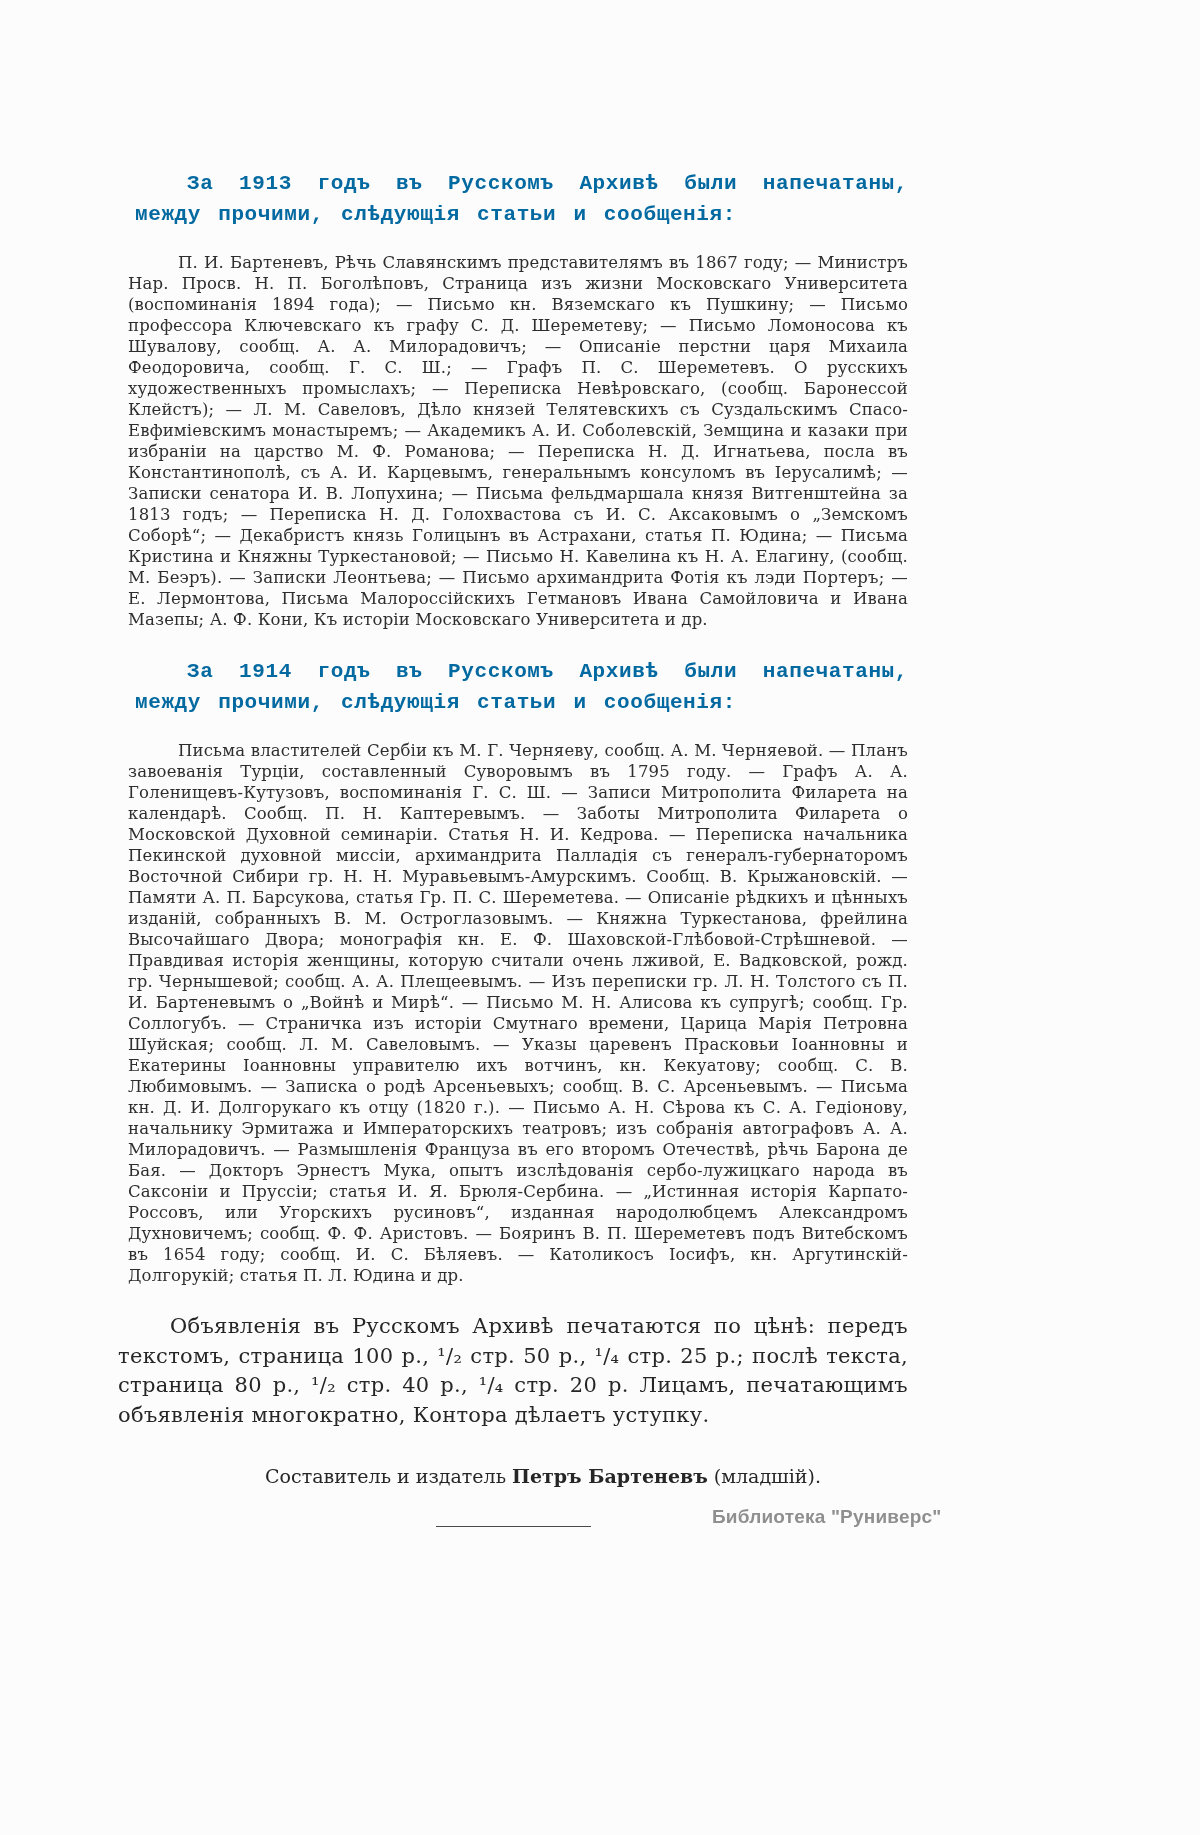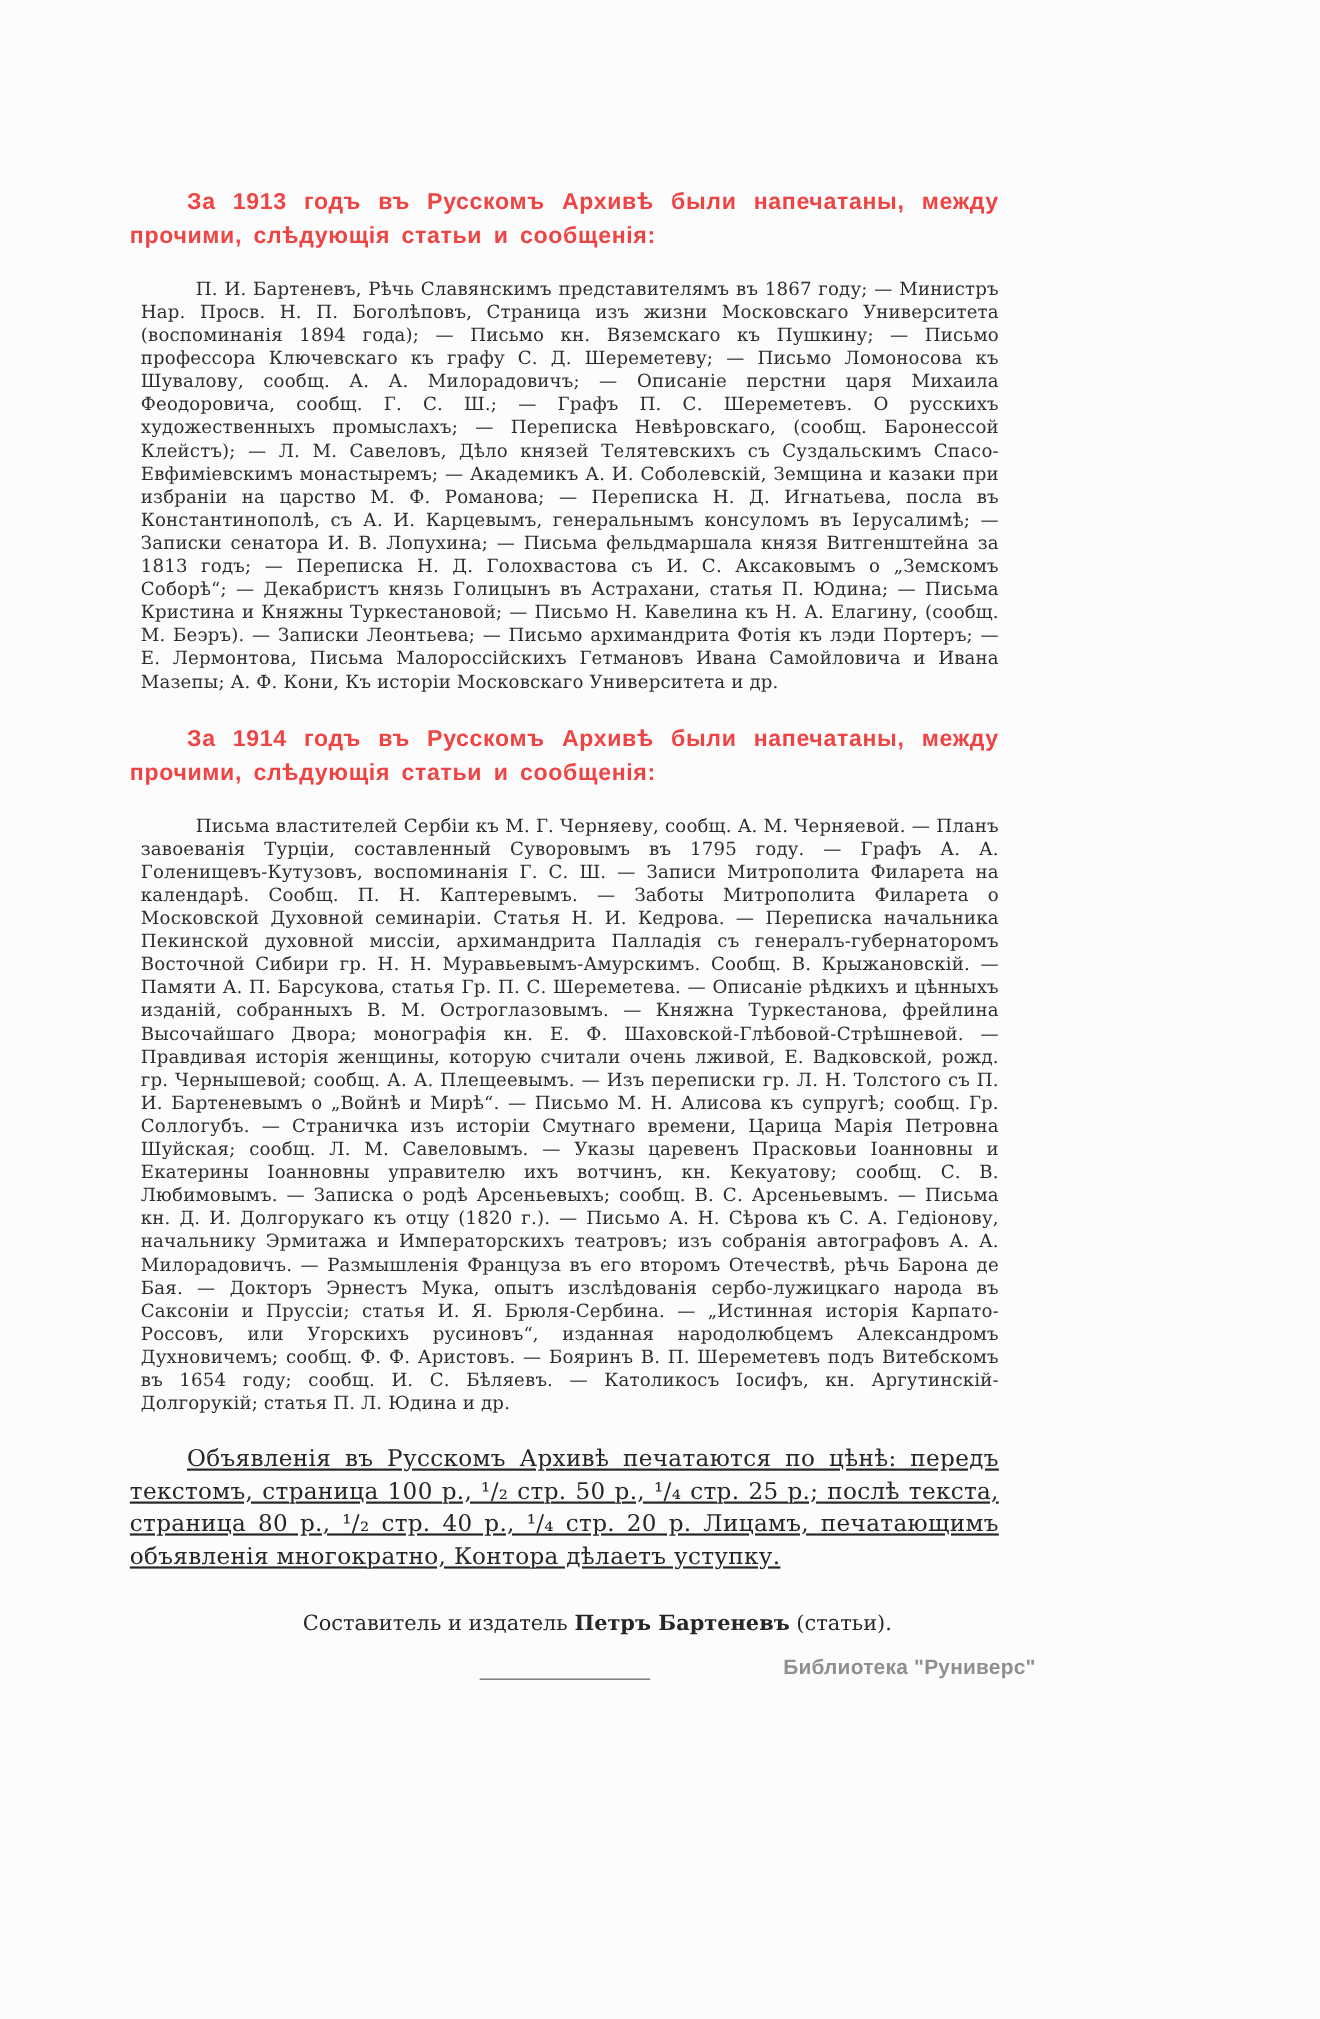--- a/index.html
+++ b/index.html
@@ -16,30 +16,30 @@
     font-family: "DejaVu Serif", "Liberation Serif", serif;
     color: #2b2b2b;
   }
   .content {
     position: absolute;
     left: 118px;
     top: 168px;
     width: 790px;
   }
   .heading {
-    font-family: Liberation Sans, sans-serif;
+    font-family: Liberation Mono, monospace;
     font-weight: bold;
     font-size: 21px;
     line-height: 31px;
-    color: #ef4444;
+    color: #0369a1;
     letter-spacing: 0.6px;
     word-spacing: 4px;
     text-align: justify;
     text-indent: 52px;
-    margin: 0 0 22px 0;
+    margin: 0 0 22px 17px;
   }
   .body-paragraph {
     font-size: 16.5px;
     line-height: 21px;
     text-align: justify;
     text-indent: 50px;
     color: #2e2e2e;
     letter-spacing: 0.15px;
     margin: 0 0 26px 10px;
   }
@@ -47,21 +47,20 @@
     margin-top: 6px;
   }
   .pricing-paragraph {
     font-size: 21px;
     line-height: 29.5px;
     text-align: justify;
     text-indent: 52px;
     color: #262626;
     letter-spacing: 0.3px;
     margin: 10px 0 0 0;
-    text-decoration: underline;
   }
   .publisher-line {
     font-size: 19px;
     line-height: 24px;
     text-align: center;
     color: #262626;
     margin: 34px 0 0 60px;
   }
   .publisher-line .bold {
     font-weight: bold;
@@ -95,20 +94,20 @@
     <p class="heading">За 1913 годъ въ Русскомъ Архивѣ были напечатаны, между прочими, слѣдующія статьи и сообщенія:</p>
 
     <p class="body-paragraph">П. И. Бартеневъ, Рѣчь Славянскимъ представителямъ въ 1867 году; — Министръ Нар. Просв. Н. П. Боголѣповъ, Страница изъ жизни Московскаго Университета (воспоминанія 1894 года); — Письмо кн. Вяземскаго къ Пушкину; — Письмо профессора Ключевскаго къ графу С. Д. Шереметеву; — Письмо Ломоносова къ Шувалову, сообщ. А. А. Милорадовичъ; — Описаніе перстни царя Михаила Феодоровича, сообщ. Г. С. Ш.; — Графъ П. С. Шереметевъ. О русскихъ художественныхъ промыслахъ; — Переписка Невѣровскаго, (сообщ. Баронессой Клейстъ); — Л. М. Савеловъ, Дѣло князей Телятевскихъ съ Суздальскимъ Спасо-Евфиміевскимъ монастыремъ; — Академикъ А. И. Соболевскій, Земщина и казаки при избраніи на царство М. Ф. Романова; — Переписка Н. Д. Игнатьева, посла въ Константинополѣ, съ А. И. Карцевымъ, генеральнымъ консуломъ въ Іерусалимѣ; — Записки сенатора И. В. Лопухина; — Письма фельдмаршала князя Витгенштейна за 1813 годъ; — Переписка Н. Д. Голохвастова съ И. С. Аксаковымъ о „Земскомъ Соборѣ“; — Декабристъ князь Голицынъ въ Астрахани, статья П. Юдина; — Письма Кристина и Княжны Туркестановой; — Письмо Н. Кавелина къ Н. А. Елагину, (сообщ. М. Беэръ). — Записки Леонтьева; — Письмо архимандрита Фотія къ лэди Портеръ; — Е. Лермонтова, Письма Малороссійскихъ Гетмановъ Ивана Самойловича и Ивана Мазепы; А. Ф. Кони, Къ исторіи Московскаго Университета и др.</p>
 
     <p class="heading section-1914-heading">За 1914 годъ въ Русскомъ Архивѣ были напечатаны, между прочими, слѣдующія статьи и сообщенія:</p>
 
     <p class="body-paragraph">Письма властителей Сербіи къ М. Г. Черняеву, сообщ. А. М. Черняевой. — Планъ завоеванія Турціи, составленный Суворовымъ въ 1795 году. — Графъ А. А. Голенищевъ-Кутузовъ, воспоминанія Г. С. Ш. — Записи Митрополита Филарета на календарѣ. Сообщ. П. Н. Каптеревымъ. — Заботы Митрополита Филарета о Московской Духовной семинаріи. Статья Н. И. Кедрова. — Переписка начальника Пекинской духовной миссіи, архимандрита Палладія съ генералъ-губернаторомъ Восточной Сибири гр. Н. Н. Муравьевымъ-Амурскимъ. Сообщ. В. Крыжановскій. — Памяти А. П. Барсукова, статья Гр. П. С. Шереметева. — Описаніе рѣдкихъ и цѣнныхъ изданій, собранныхъ В. М. Остроглазовымъ. — Княжна Туркестанова, фрейлина Высочайшаго Двора; монографія кн. Е. Ф. Шаховской-Глѣбовой-Стрѣшневой. — Правдивая исторія женщины, которую считали очень лживой, Е. Вадковской, рожд. гр. Чернышевой; сообщ. А. А. Плещеевымъ. — Изъ переписки гр. Л. Н. Толстого съ П. И. Бартеневымъ о „Войнѣ и Мирѣ“. — Письмо М. Н. Алисова къ супругѣ; сообщ. Гр. Соллогубъ. — Страничка изъ исторіи Смутнаго времени, Царица Марія Петровна Шуйская; сообщ. Л. М. Савеловымъ. — Указы царевенъ Прасковьи Іоанновны и Екатерины Іоанновны управителю ихъ вотчинъ, кн. Кекуатову; сообщ. С. В. Любимовымъ. — Записка о родѣ Арсеньевыхъ; сообщ. В. С. Арсеньевымъ. — Письма кн. Д. И. Долгорукаго къ отцу (1820 г.). — Письмо А. Н. Сѣрова къ С. А. Гедіонову, начальнику Эрмитажа и Императорскихъ театровъ; изъ собранія автографовъ А. А. Милорадовичъ. — Размышленія Француза въ его второмъ Отечествѣ, рѣчь Барона де Бая. — Докторъ Эрнестъ Мука, опытъ изслѣдованія сербо-лужицкаго народа въ Саксоніи и Пруссіи; статья И. Я. Брюля-Сербина. — „Истинная исторія Карпато-Россовъ, или Угорскихъ русиновъ“, изданная народолюбцемъ Александромъ Духновичемъ; сообщ. Ф. Ф. Аристовъ. — Бояринъ В. П. Шереметевъ подъ Витебскомъ въ 1654 году; сообщ. И. С. Бѣляевъ. — Католикосъ Іосифъ, кн. Аргутинскій-Долгорукій; статья П. Л. Юдина и др.</p>
 
     <p class="pricing-paragraph">Объявленія въ Русскомъ Архивѣ печатаются по цѣнѣ: передъ текстомъ, страница 100 р., ¹/₂ стр. 50 р., ¹/₄ стр. 25 р.; послѣ текста, страница 80 р., ¹/₂ стр. 40 р., ¹/₄ стр. 20 р. Лицамъ, печатающимъ объявленія многократно, Контора дѣлаетъ уступку.</p>
 
-    <p class="publisher-line"><span>Составитель и издатель </span><span class="bold">Петръ Бартеневъ</span><span> (статьи).</span></p>
+    <p class="publisher-line"><span>Составитель и издатель </span><span class="bold">Петръ Бартеневъ</span><span> (младшій).</span></p>
 
     <div class="end-rule"></div>
 
   </div>
 
   <div class="watermark">Библиотека "Руниверс"</div>
 </div>
 
 </body></html>

